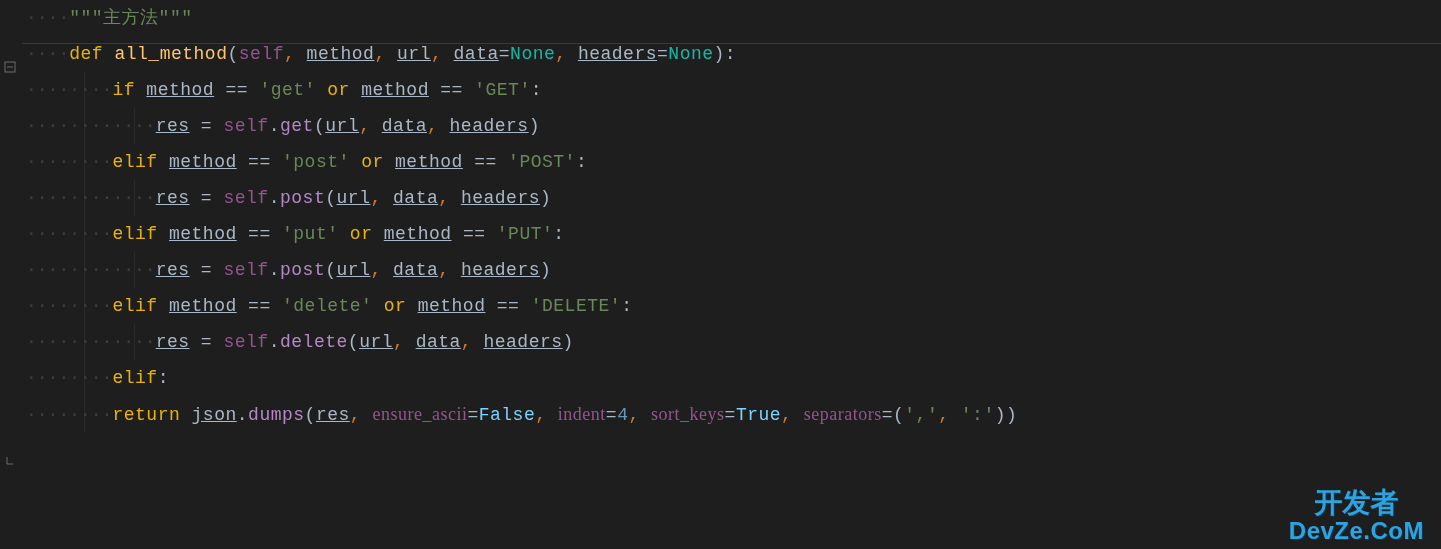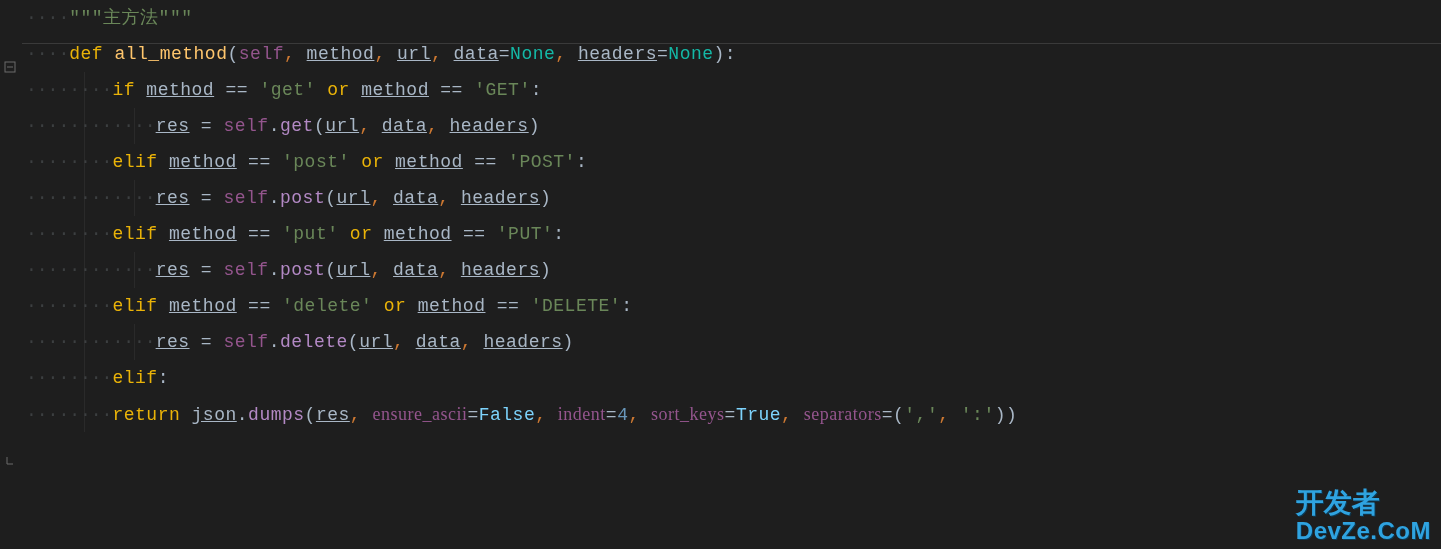--- a/index.html
+++ b/index.html
@@ -73,26 +73,26 @@
   .tok-none { color: #14b8a6; }
   .tok-bool { color: #7dd3fc; }
   .tok-num { color: #6897bb; }
   .tok-comma { color: #cc7832; }
   .tok-paren { color: #a9b7c6; }
   .tok-self { color: #94558d; }
   .tok-attr { color: #b389c5; }
 
   .watermark {
     position: absolute;
-    right: 10px;
+    right: 17px;
     bottom: 6px;
     font-family: "Arial Black", Arial, sans-serif;
     font-weight: 900;
     color: #2fa3e0;
-    text-align: left;
+    text-align: center;
     line-height: 1.05;
     letter-spacing: 0;
   }
   .watermark .wm-top {
     font-size: 28px;
     display: block;
     text-shadow: 1px 1px 0 #0b3a55;
   }
   .watermark .wm-bot {
     font-size: 24px;

